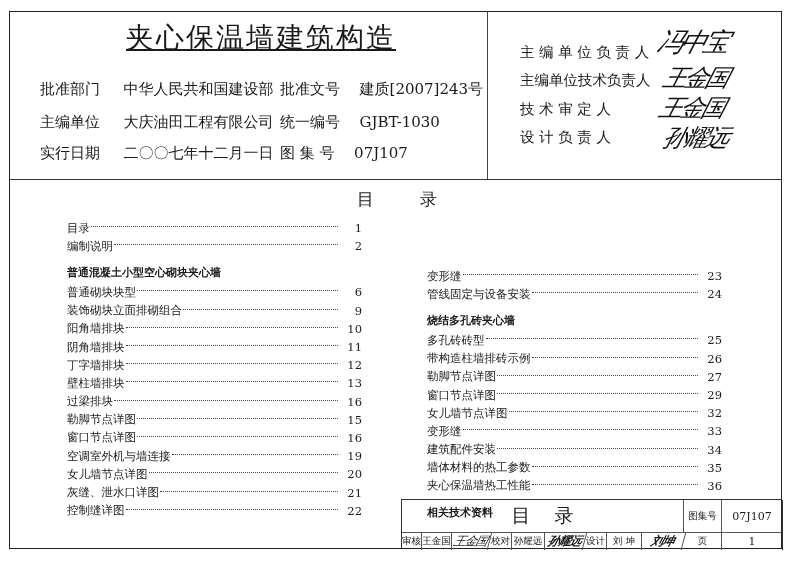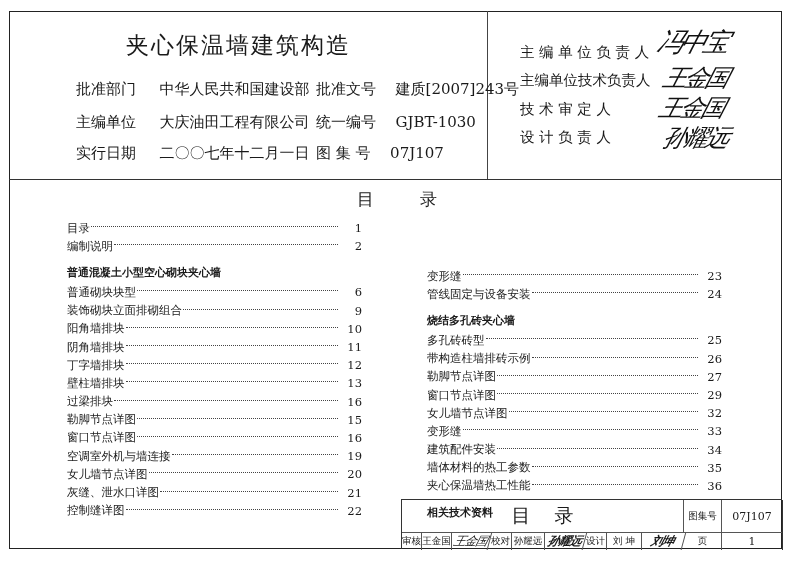--- a/index.html
+++ b/index.html
@@ -4,24 +4,24 @@
 <style>
   html, body { margin:0; padding:0; background:#fff; }
   body { width:793px; height:561px; position:relative; overflow:hidden;
          font-family:"DejaVu Serif", "Liberation Serif", serif; color:#1a1a1a; }
   .frame { position:absolute; left:9px; top:11px; width:773px; height:538px;
            border:1.5px solid #222; box-sizing:border-box; }
   .hdr-divider { position:absolute; left:9px; top:179px; width:773px; height:0;
                  border-top:1.5px solid #333; }
   .hdr-vline { position:absolute; left:487px; top:11px; width:0; height:168px;
                border-left:1px solid #444; }
-  .title { position:absolute; left:126px; top:30px; font-size:23px; letter-spacing:2px;
-           font-family:"DejaVu Sans", sans-serif; font-weight:normal; }
+  .title { position:absolute; left:126px; top:19px; font-size:28px; letter-spacing:2px;
+           font-family:"DejaVu Sans", sans-serif; font-weight:normal;text-decoration:underline; }
   .info { position:absolute; font-size:15px; white-space:nowrap; }
-  .info .lbl { display:inline-block;margin-left:36px; }
+  .info .lbl { display:inline-block; }
   .resp { position:absolute; left:520px; font-size:14.5px; white-space:nowrap; }
   .sig { position:absolute; font-family:"DejaVu Serif", serif; font-style:italic; font-size:26px;
          color:#111; transform:skewX(-15deg); letter-spacing:-3px; white-space:nowrap; }
   .toc-title { position:absolute; top:188px; font-size:17px; font-family:"DejaVu Sans", sans-serif; }
   .toc-col { position:absolute; width:295px; }
   .toc-row { position:relative; height:18.2px; font-size:11.5px; display:flex; align-items:center; }
   .toc-row .t { background:#fff; padding-right:1px; white-space:nowrap; z-index:1; }
   .toc-row .dots { flex:1; border-bottom:1.5px dotted #444; margin:0 6px 3px 0; height:0; }
   .toc-row .p { width:18px; text-align:right; font-size:11.5px; }
   .toc-section { font-size:11px; font-family:Liberation Sans, sans-serif; font-weight:bold; height:22px;

